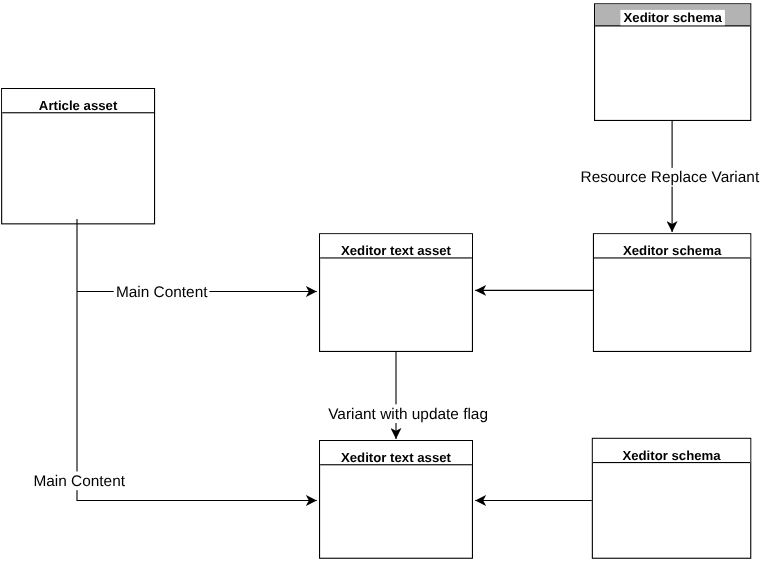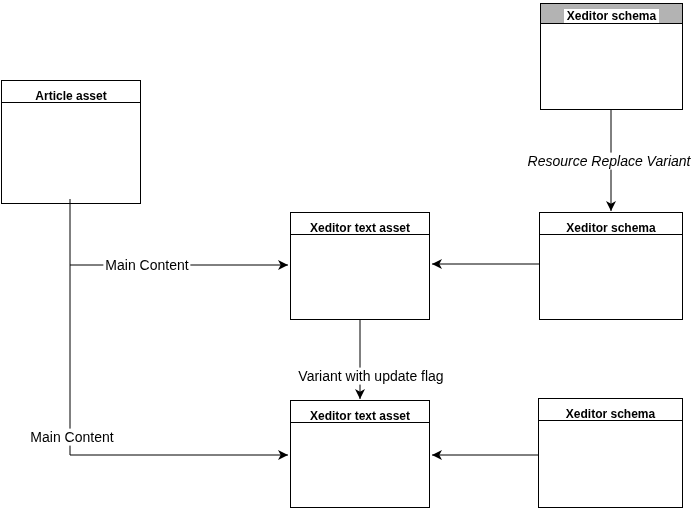--- a/index.html
+++ b/index.html
@@ -65,21 +65,21 @@
   
   #node-article-asset          { left: 1px;   top: 80px;  width: 140px; height: 124px; }
   #node-schema-customized      { left: 540px; top: 3px;   width: 143px; height: 107px; }
   #node-schema-customized .node-header { height: 20px; }
   #node-schema-customized .node-body   { height: calc(100% - 20px); }
   #node-text-asset-main        { left: 290px; top: 212px; width: 140px; height: 108px; }
   #node-schema-main            { left: 539px; top: 212px; width: 144px; height: 108px; }
   #node-text-asset-variant     { left: 290px; top: 400px; width: 140px; height: 108px; }
   #node-schema-variant         { left: 538px; top: 398px; width: 145px; height: 110px; }
   
-  #label-resource-replace-variant { left: 609px; top: 161px; font-style: italic; }
+  #label-resource-replace-variant { left: 609px; top: 161px; }
   #label-main-content-top         { left: 147px; top: 265px; }
   #label-variant-with-update-flag { left: 371px; top: 360px; margin-top: 16px; }
   #label-main-content-bottom      { left: 72px;  top: 437px; }
 </style>
 </head>
 <body>
 
 <div class="canvas">
 
   <div class="node" id="node-article-asset">

